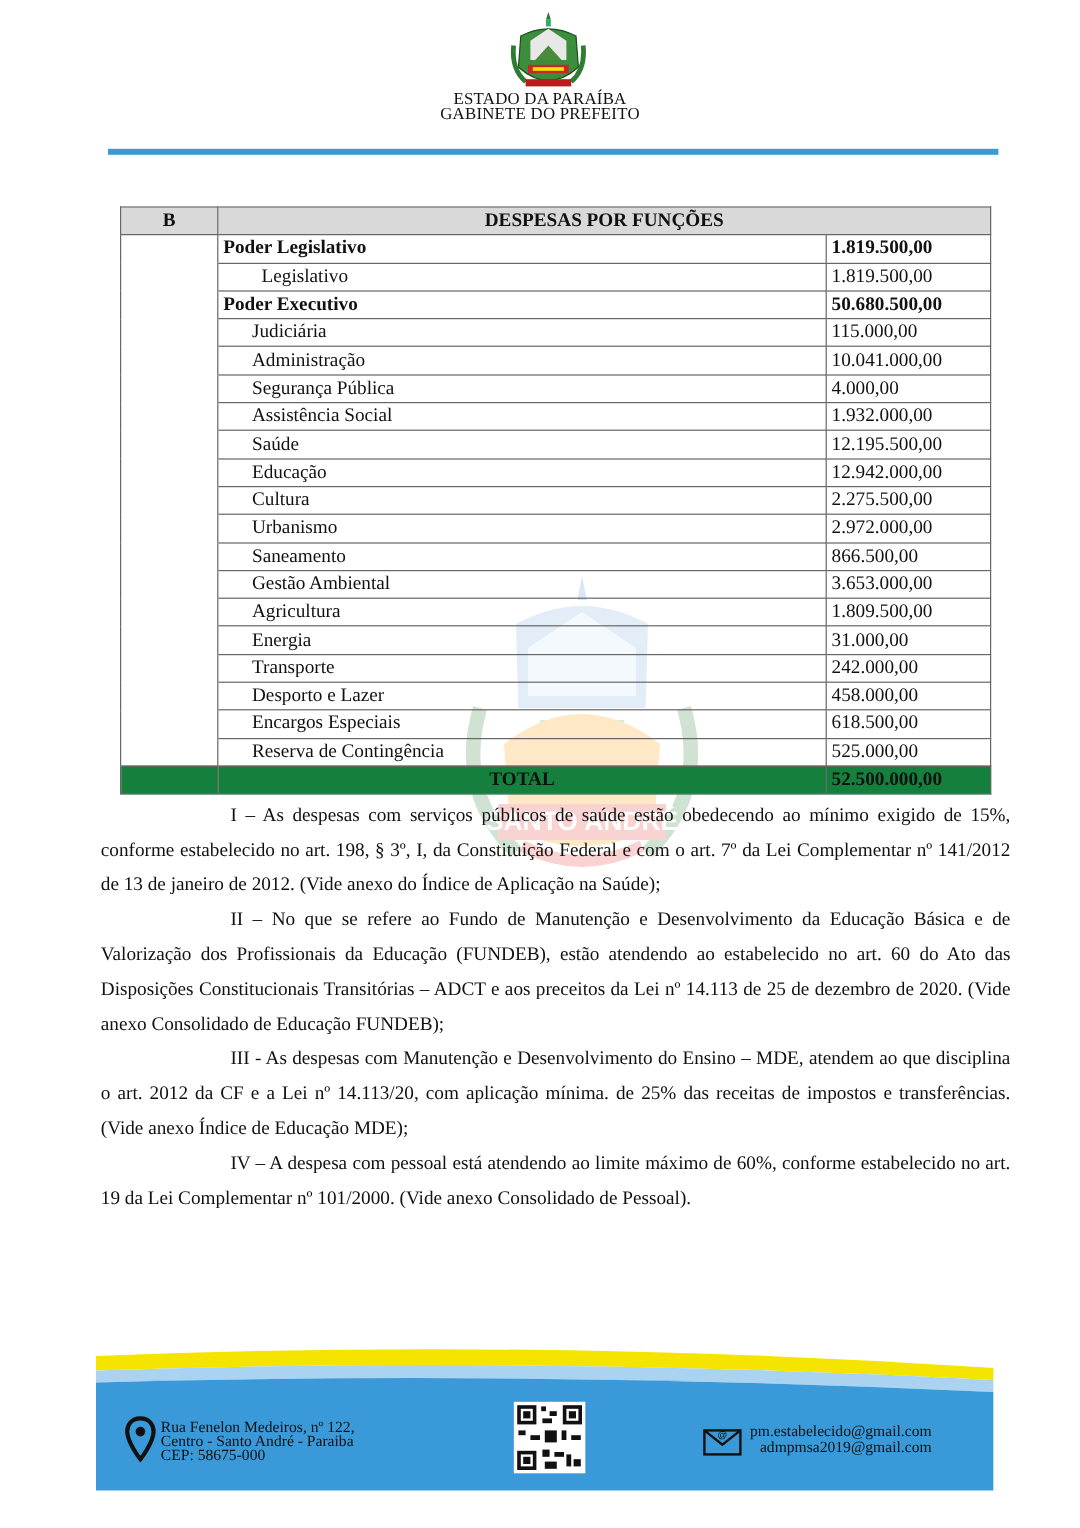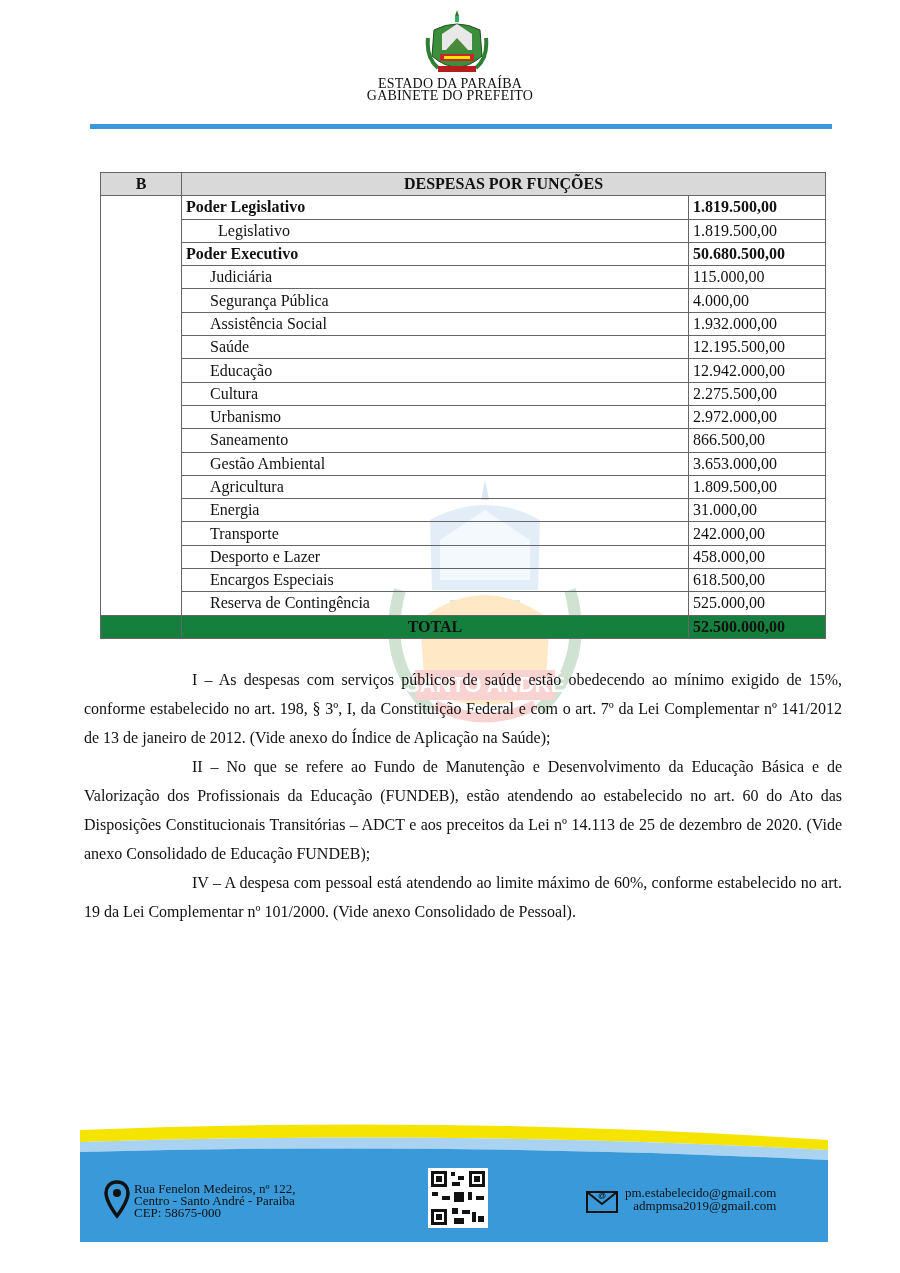--- a/index.html
+++ b/index.html
@@ -102,20 +102,25 @@
         <td>Poder Executivo</td>
         <td class="col-v">50.680.500,00</td>
       </tr>
       <tr>
         <td class="col-b nob"></td>
         <td class="sub">Judiciária</td>
         <td class="col-v">115.000,00</td>
       </tr>
       <tr>
         <td class="col-b nob"></td>
+        <td class="sub">Administração</td>
+        <td class="col-v">10.041.000,00</td>
+      </tr>
+      <tr>
+        <td class="col-b nob"></td>
         <td class="sub">Segurança Pública</td>
         <td class="col-v">4.000,00</td>
       </tr>
       <tr>
         <td class="col-b nob"></td>
         <td class="sub">Assistência Social</td>
         <td class="col-v">1.932.000,00</td>
       </tr>
       <tr>
         <td class="col-b nob"></td>
@@ -181,20 +186,21 @@
         <td class="col-b"></td>
         <td class="tlabel">TOTAL</td>
         <td class="col-v">52.500.000,00</td>
       </tr>
     </tbody>
 </table>
 
 <div class="body-text">
   <p>I – As despesas com serviços públicos de saúde estão obedecendo ao mínimo exigido de 15%, conforme estabelecido no art. 198, § 3º, I, da Constituição Federal e com o art. 7º da Lei Complementar nº 141/2012 de 13 de janeiro de 2012. (Vide anexo do Índice de Aplicação na Saúde);</p>
   <p>II – No que se refere ao Fundo de Manutenção e Desenvolvimento da Educação Básica e de Valorização dos Profissionais da Educação (FUNDEB), estão atendendo ao estabelecido no art. 60 do Ato das Disposições Constitucionais Transitórias – ADCT e aos preceitos da Lei nº 14.113 de 25 de dezembro de 2020. (Vide anexo Consolidado de Educação FUNDEB);</p>
+  <p>III - As despesas com Manutenção e Desenvolvimento do Ensino – MDE, atendem ao que disciplina o art. 2012 da CF e a Lei nº 14.113/20, com aplicação mínima. de 25% das receitas de impostos e transferências. (Vide anexo Índice de Educação MDE);</p>
   <p>IV – A despesa com pessoal está atendendo ao limite máximo de 60%, conforme estabelecido no art. 19 da Lei Complementar nº 101/2000. (Vide anexo Consolidado de Pessoal).</p>
 </div>
 
 <div class="footer">
   <svg class="wave" width="748" height="125" viewBox="0 0 748 125">
     <path d="M0 10 Q370 -5 748 20 L748 30 Q370 10 0 22 Z" fill="#f5e400"></path>
     <path d="M0 22 Q370 10 748 30 L748 40 Q370 22 0 32 Z" fill="#a9d3f0"></path>
     <path d="M0 32 Q370 22 748 40 L748 122 L0 122 Z" fill="#3a9ad9"></path>
   </svg>
   <svg class="pin" width="26" height="40" viewBox="0 0 26 40">

